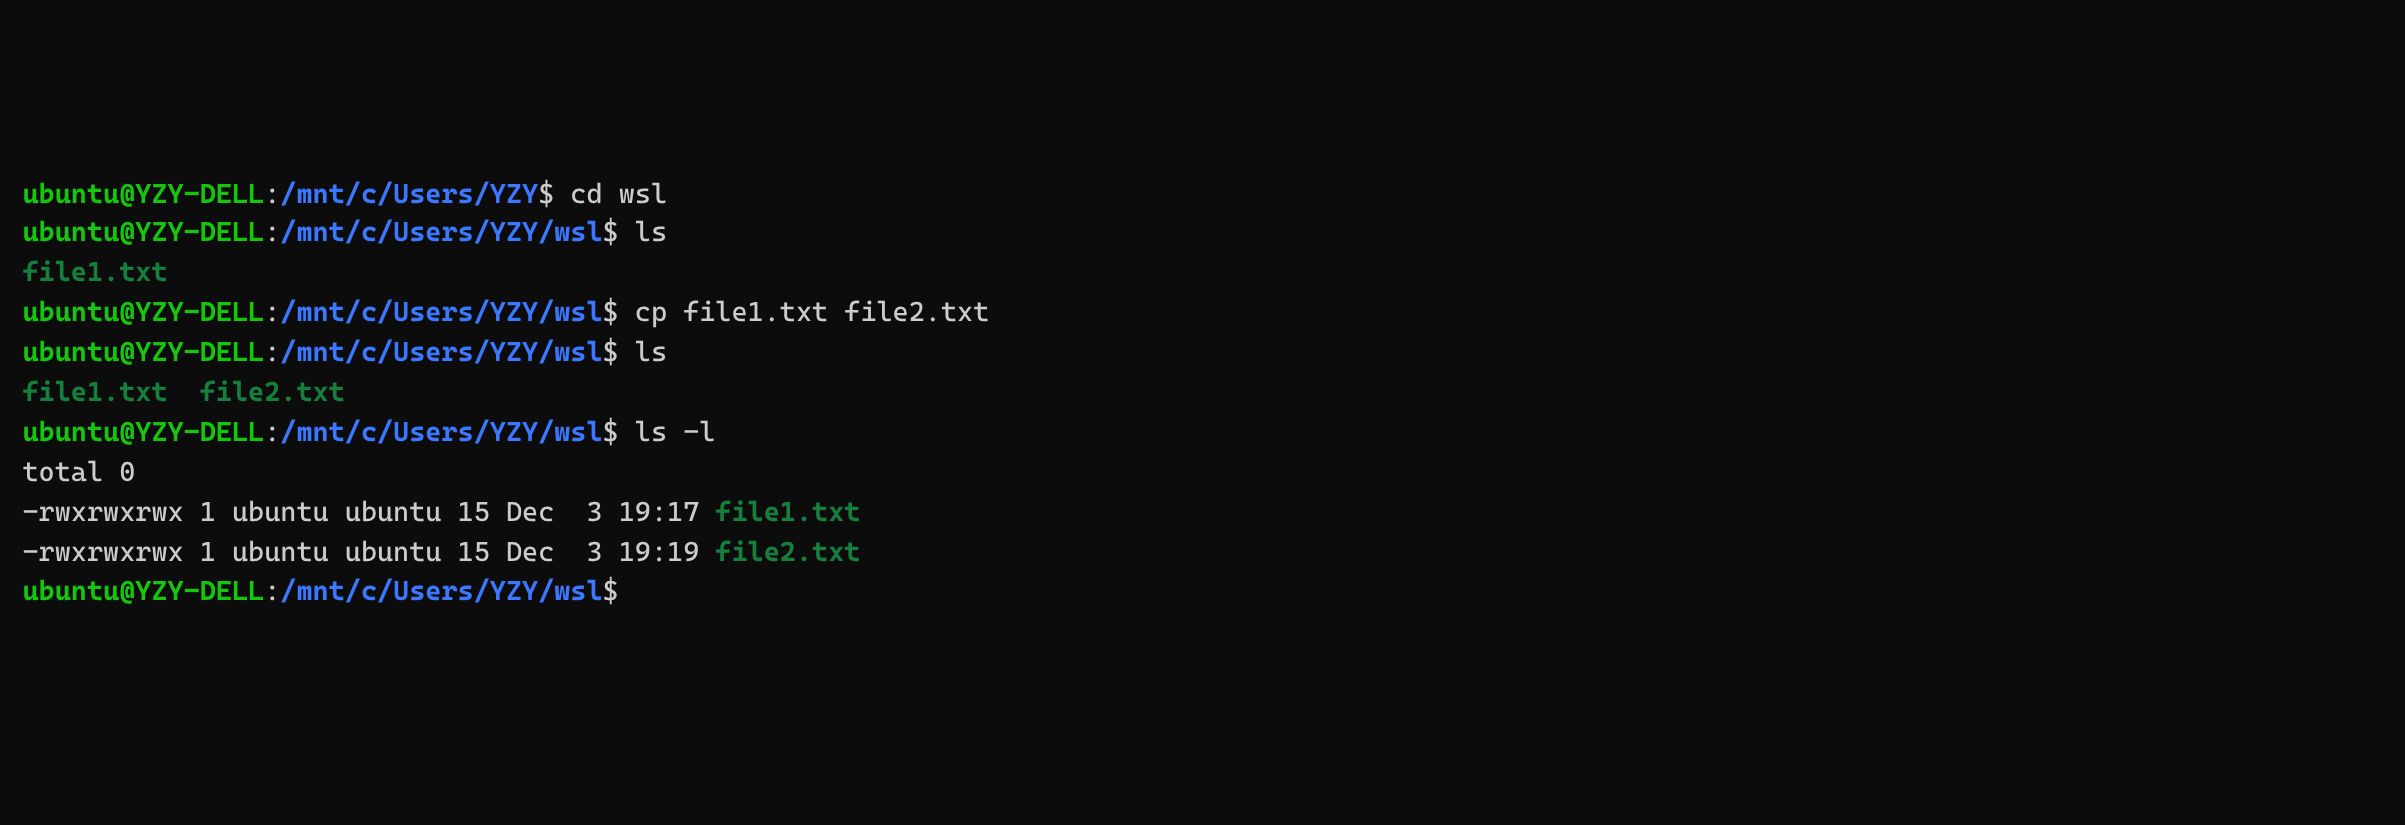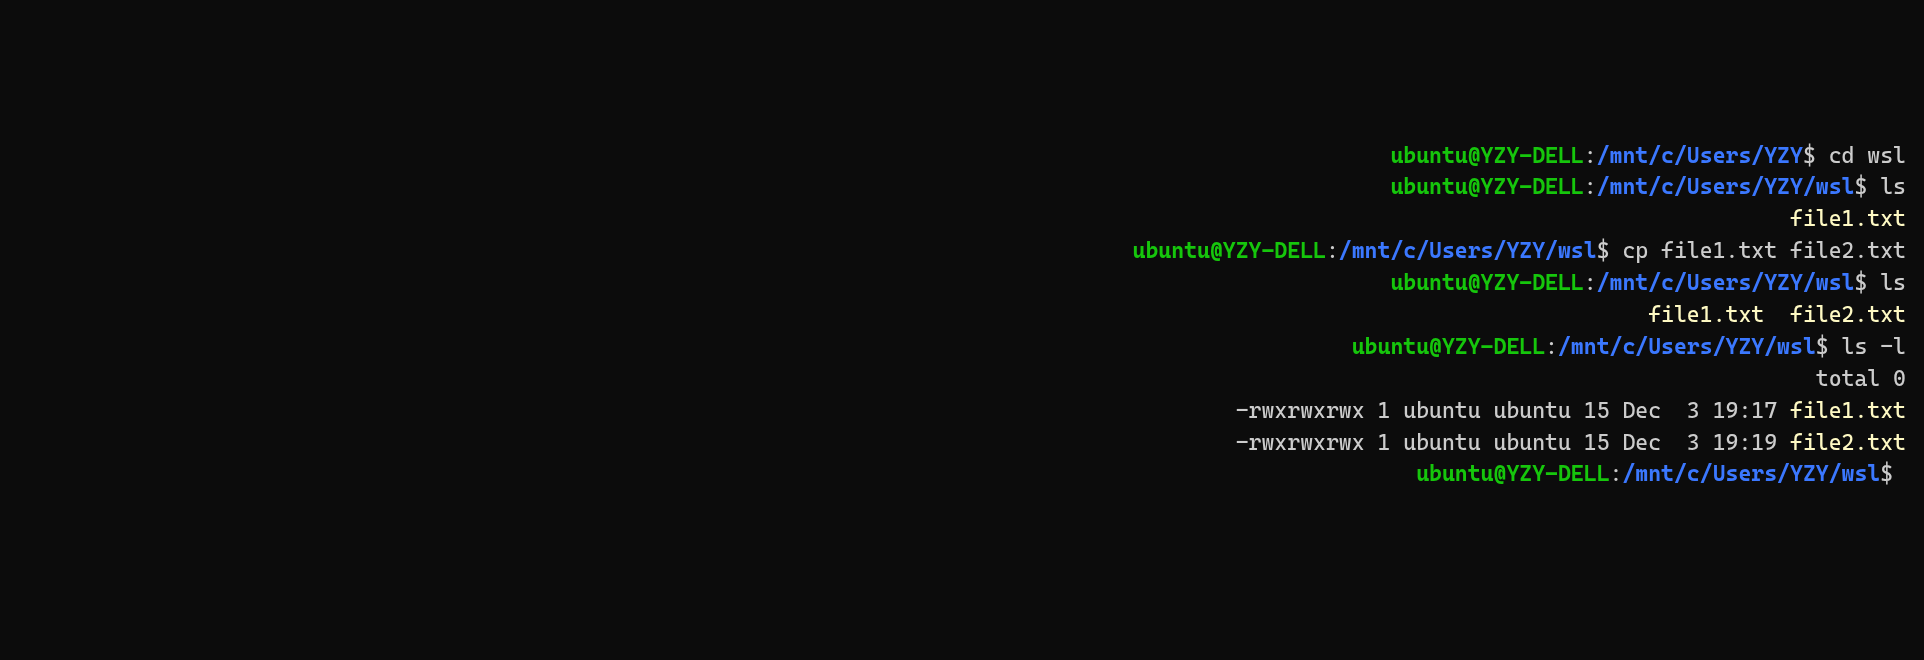--- a/index.html
+++ b/index.html
@@ -1,19 +1,18 @@
 <!DOCTYPE html>
 <html><head>
   <meta charset="utf-8">
   <style>
     * {
       margin: 0;
       padding: 0;
       box-sizing: border-box;
-      text-align: right;
     }
     body {
       background-color: #0c0c0c;
       color: #cccccc;
       font-family: 'Consolas', 'Cascadia Mono', 'Courier New', monospace;
       font-size: 22px;
       line-height: 1.45;
       padding: 12px 18px;
       white-space: pre;
       width: 1924px;
@@ -28,22 +27,22 @@
       color: #3b78ff;
       font-weight: bold;
     }
     .prompt-symbol {
       color: #cccccc;
     }
     .cmd {
       color: #cccccc;
     }
     .file-green {
-      color: #fef9c3;
-      font-weight: normal;
+      color: #15803d;
+      font-weight: bold;
     }
     .plain {
       color: #cccccc;
     }
     .line {
       display: block;
     }
   </style>
 </head>
 <body>

